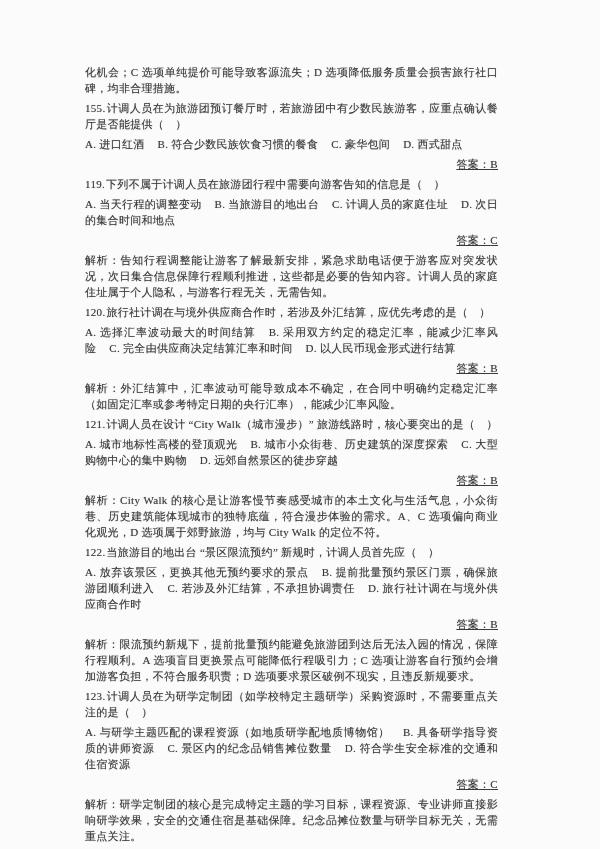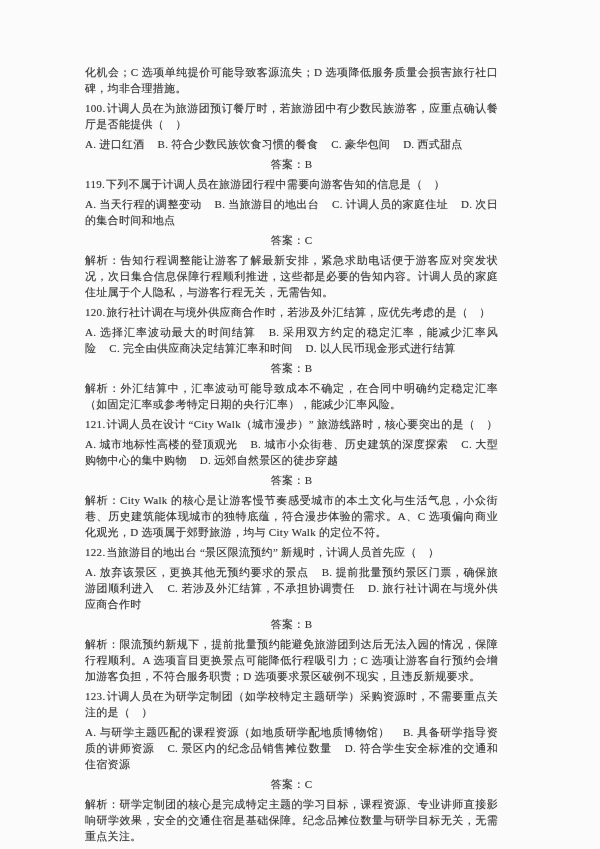--- a/index.html
+++ b/index.html
@@ -31,32 +31,33 @@
   .qnum {
     margin-right: 1px;
   }
   .opt {
     margin-right: 13px;
   }
   .opt:last-child {
     margin-right: 0;
   }
   .answer-line {
-    text-align: center;
+    text-align: right;
+    text-decoration: underline;
   }
 </style>
 </head>
 <body>
 
 <div class="page">
 
   <p class="para">化机会；C 选项单纯提价可能导致客源流失；D 选项降低服务质量会损害旅行社口碑，均非合理措施。</p>
 
   <section>
-    <p class="para"><span class="qnum">100.</span><span>计调人员在为旅游团预订餐厅时，若旅游团中有少数民族游客，应重点确认餐厅是否能提供（　）</span></p>
+    <p class="para"><span class="qnum">155.</span><span>计调人员在为旅游团预订餐厅时，若旅游团中有少数民族游客，应重点确认餐厅是否能提供（　）</span></p>
     <p class="para"><span class="opt">A. 进口红酒</span><span class="opt">B. 符合少数民族饮食习惯的餐食</span><span class="opt">C. 豪华包间</span><span class="opt">D. 西式甜点</span></p>
     <p class="para answer-line"><span>答案：</span><span>B</span></p>
   </section>
 
   <section>
     <p class="para"><span class="qnum">119.</span><span>下列不属于计调人员在旅游团行程中需要向游客告知的信息是（　）</span></p>
     <p class="para"><span class="opt">A. 当天行程的调整变动</span><span class="opt">B. 当旅游目的地出台</span><span class="opt">C. 计调人员的家庭住址</span><span class="opt">D. 次日的集合时间和地点</span></p>
     <p class="para answer-line"><span>答案：</span><span>C</span></p>
     <p class="para"><span>解析：</span><span>告知行程调整能让游客了解最新安排，紧急求助电话便于游客应对突发状况，次日集合信息保障行程顺利推进，这些都是必要的告知内容。计调人员的家庭住址属于个人隐私，与游客行程无关，无需告知。</span></p>
   </section>

